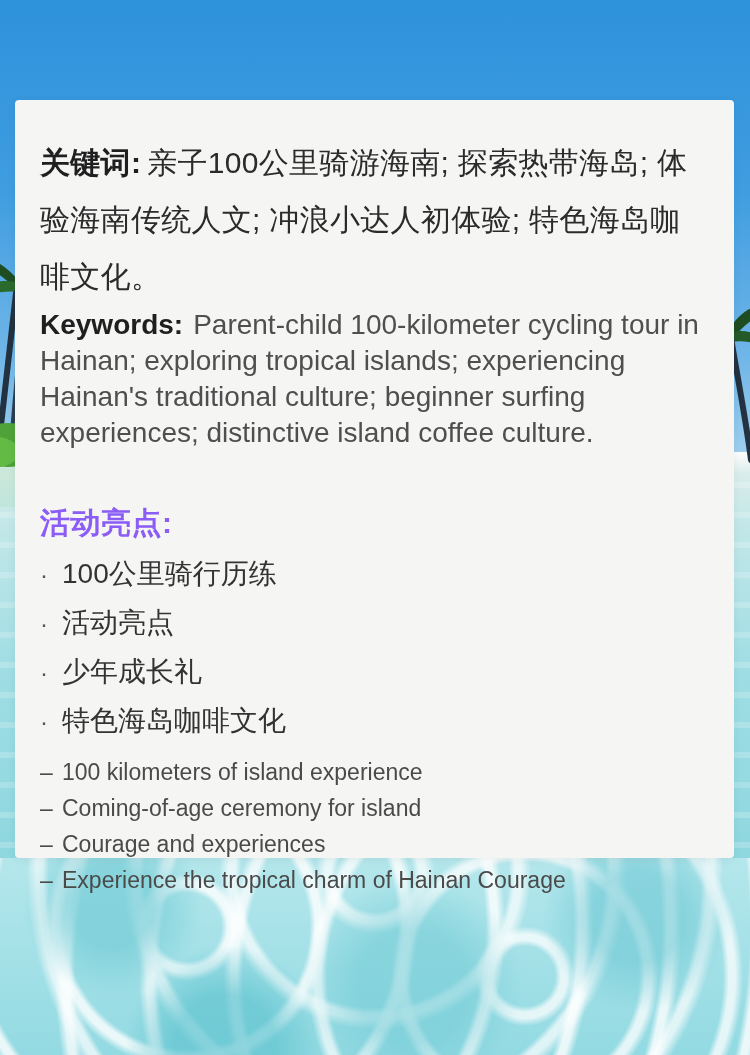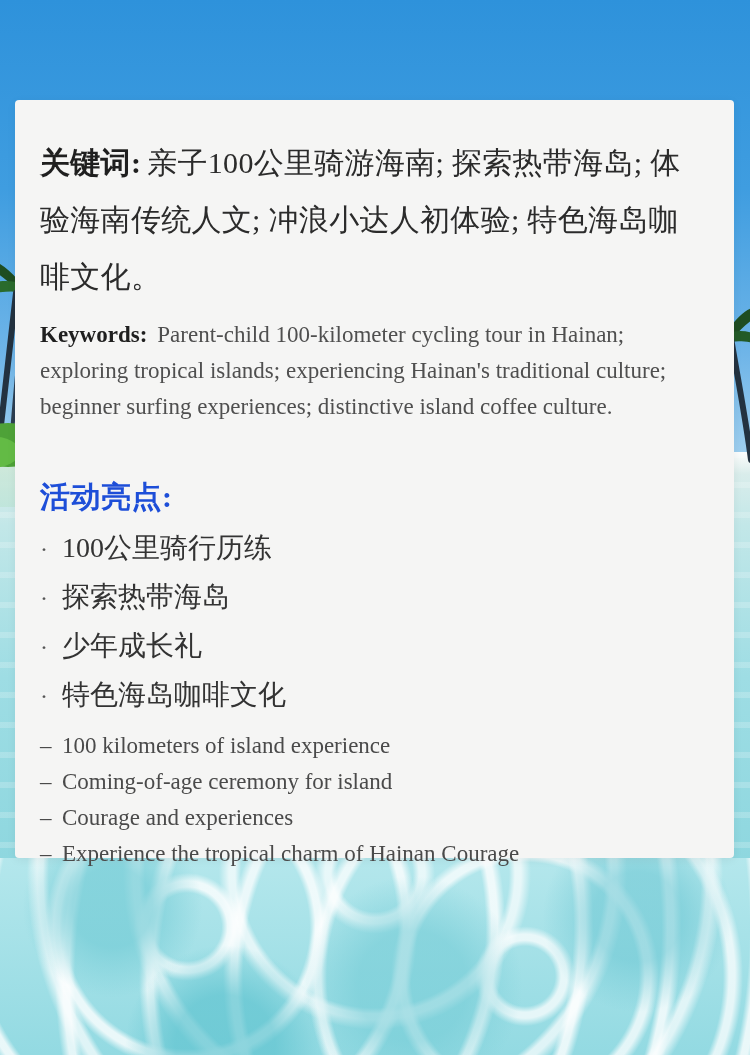--- a/index.html
+++ b/index.html
@@ -53,35 +53,34 @@
 
   
   .card {
     position: absolute; z-index: 2;
     left: 15px; top: 100px; width: 719px; height: 758px;
     background: #f5f5f4;
     border-radius: 4px;
     box-shadow: 0 2px 10px rgba(0,0,0,.06);
     padding: 34px 25px 0 25px;
     color: #2b2b2b;
-    font-family: Liberation Serif, serif;
   }
   .kw-cn {
     font-size: 30px; line-height: 57px; font-weight: 400;
     color: #2b2b2b; letter-spacing: .3px;
   }
   .kw-cn .lbl { font-weight: 700; margin-right: 6px; color: #1f1f1f; }
   .kw-en {
-    margin-top: 12px;
-    font-size: 23px; line-height: 36px; font-weight: 400; color: #4f4f4f;
+    margin-top: 2px;
+    font-size: 28px; line-height: 36px; font-weight: 400; color: #4f4f4f;
   }
   .kw-en .lbl { font-weight: 700; color: #1f1f1f; margin-right: 10px; }
   .hl-title {
     margin-top: 52px;
-    font-size: 30px; line-height: 40px; font-weight: 700; color: #1d4ed8;
+    font-size: 30px; line-height: 40px; font-weight: 700; color: #8b5cf6;
     letter-spacing: .5px;
   }
   ul { list-style: none; }
   .hl-cn { margin-top: 7px; }
   .hl-cn li {
     display: flex; align-items: baseline;
     font-size: 28px; line-height: 48px; color: #333333;
   }
   .hl-cn .marker { flex: none; width: 22px; color: #555555; font-size: 24px; }
   .hl-en { margin-top: 8px; }
@@ -131,21 +130,21 @@
 
     <h2 class="hl-title">活动亮点:</h2>
 
     <ul class="hl-cn">
       <li>
         <span class="marker">·</span>
         <span>100公里骑行历练</span>
       </li>
       <li>
         <span class="marker">·</span>
-        <span>探索热带海岛</span>
+        <span>活动亮点</span>
       </li>
       <li>
         <span class="marker">·</span>
         <span>少年成长礼</span>
       </li>
       <li>
         <span class="marker">·</span>
         <span>特色海岛咖啡文化</span>
       </li>
     </ul>

